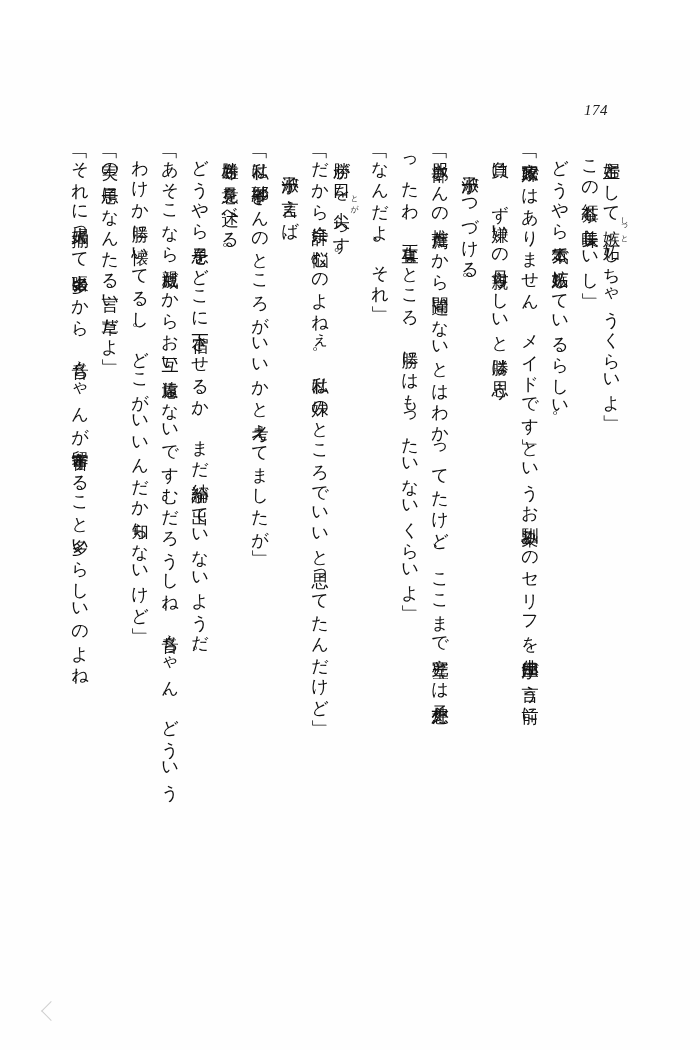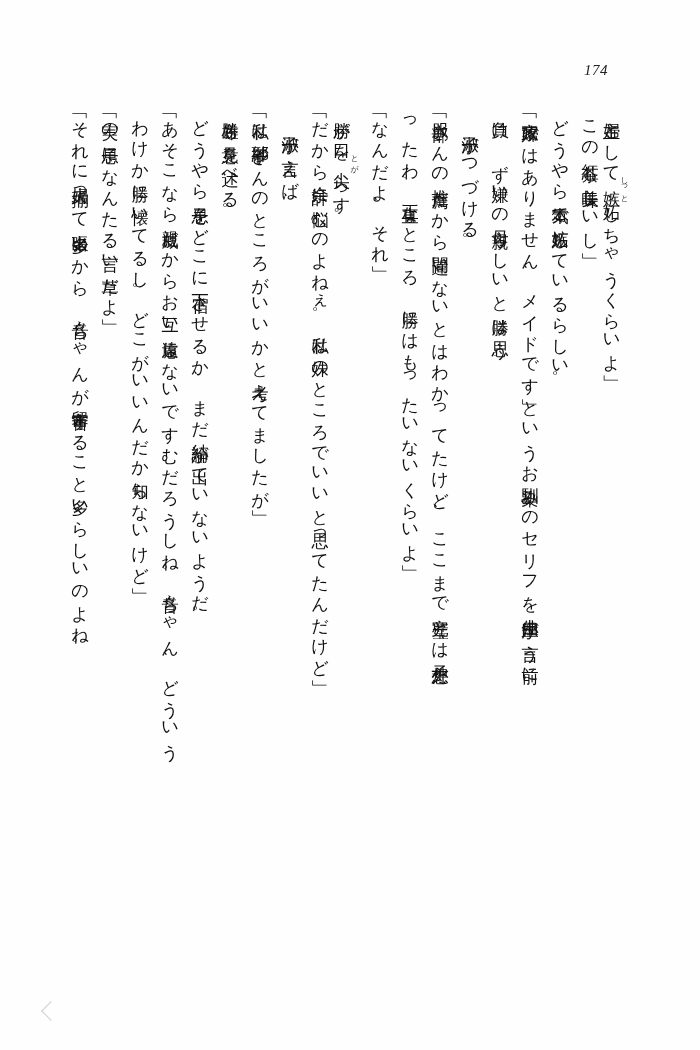--- a/index.html
+++ b/index.html
@@ -13,20 +13,21 @@
     font-family: "Liberation Serif", "DejaVu Serif", serif;
     color: #1a1a1a;
     position: relative;
     overflow: hidden;
   }
 
   .page {
     position: absolute;
     inset: 0;
     background: #fefefe;
+    margin-top: 40px;
   }
 
   
   .page-number {
     position: absolute;
     top: 62px;
     right: 92px;
     font-size: 15px;
     font-style: italic;
     font-family: "Liberation Serif", "DejaVu Serif", serif;

